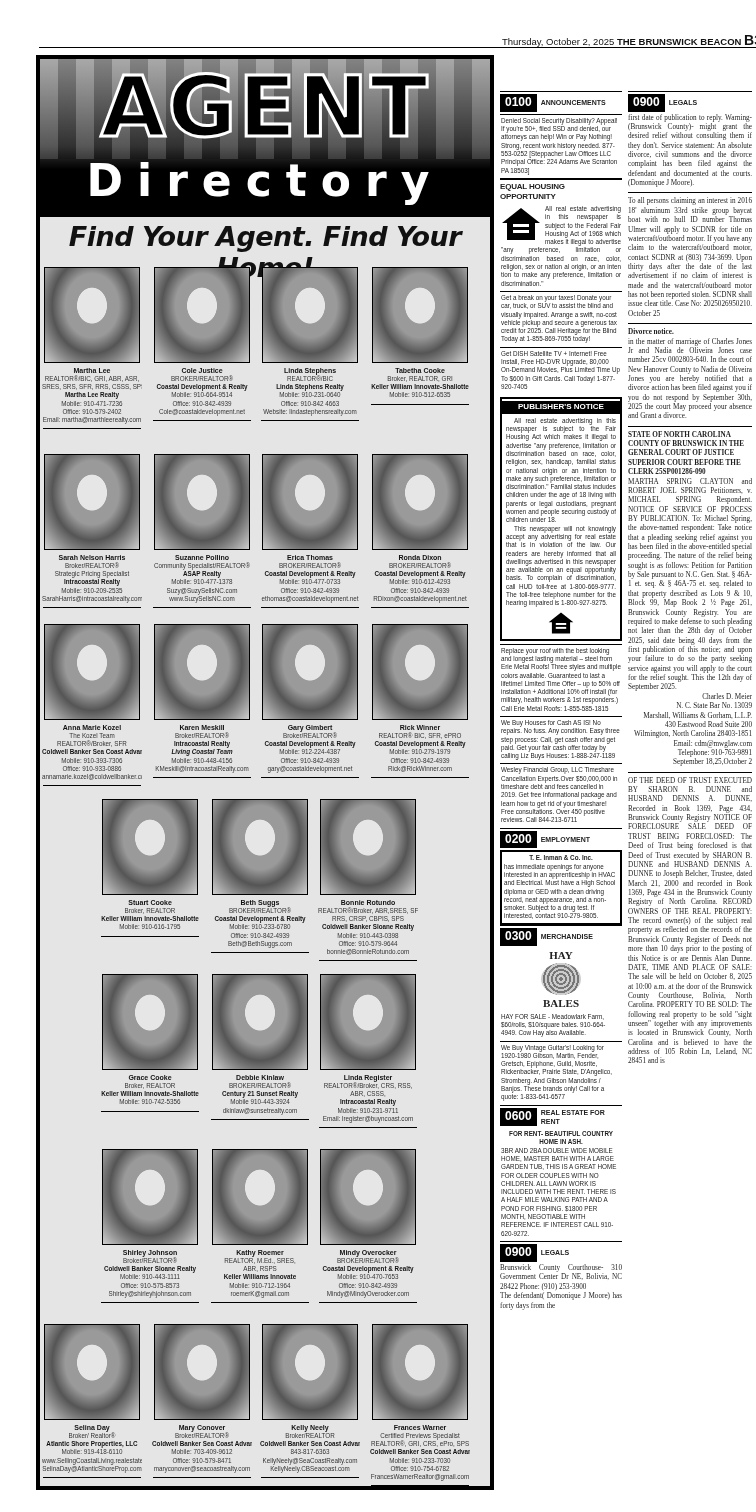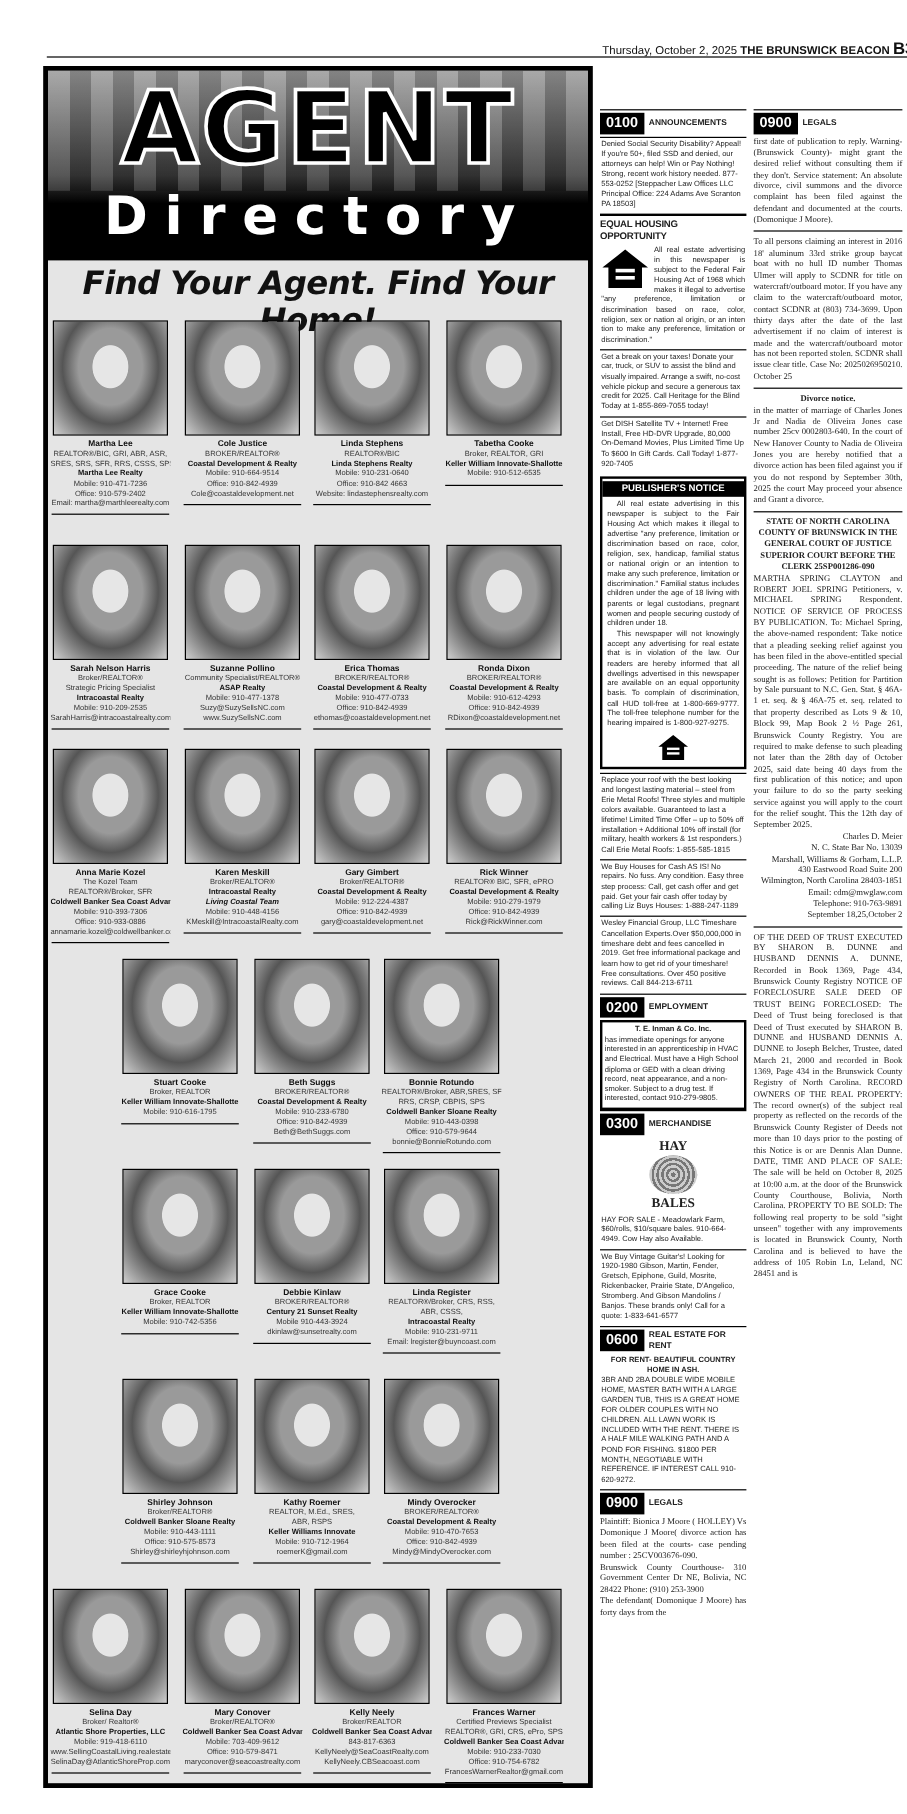--- a/index.html
+++ b/index.html
@@ -45,21 +45,21 @@
   .eho-title { font-weight: bold; font-size: 8px; letter-spacing: -.2px; border-top: 2px solid #000; padding-top: 2px; }
   .eho-icon { float: left; width: 40px; height: 34px; margin: 2px 4px 0 0; }
   .pub-notice { border: 2px solid #000; margin: 3px 0; padding: 2px 4px 4px; text-align: justify; }
   .pub-notice .hd { background: #000; color: #fff; text-align: center; font-weight: bold; font-size: 8px; margin: 0 -4px 3px; padding: 1px 0; }
   .pub-notice p { text-indent: 8px; }
   .boxed { border: 2px solid #000; padding: 2px; }
   .center-bold { text-align: center; font-weight: bold; }
   .hay { text-align: center; font-family: "Liberation Serif", serif; font-weight: bold; font-size: 11px; }
   .hay-ball { width: 40px; height: 32px; margin: 1px auto; border-radius: 50%; background: repeating-radial-gradient(circle, #777 0 2px, #ccc 2px 4px); }
   .legal { text-align: justify; }
-  .legal .ctr { text-align: center; font-weight: bold; }
+  .legal .ctr { text-align: left; font-weight: bold; }
   .legal .right { text-align: right; }
   .divider { border-top: 1px solid #000; margin: 4px 0; }
 </style>
 </head>
 <body>
 
 <div class="masthead">
   <div class="txt">
     <span>Thursday, October 2, 2025</span>
     <span class="pub">THE BRUNSWICK BEACON</span>
@@ -383,21 +383,20 @@
   <div class="ad" style="border-top:none">
     <div class="center-bold">FOR RENT- BEAUTIFUL COUNTRY HOME IN ASH.</div>
     <div>3BR AND 2BA DOUBLE WIDE MOBILE HOME, MASTER BATH WITH A LARGE GARDEN TUB, THIS IS A GREAT HOME FOR OLDER COUPLES WITH NO CHILDREN. ALL LAWN WORK IS INCLUDED WITH THE RENT. THERE IS A HALF MILE WALKING PATH AND A POND FOR FISHING. $1800 PER MONTH, NEGOTIABLE WITH REFERENCE. IF INTEREST CALL 910-620-9272.</div>
   </div>
 
   <div class="sect-head">
     <span class="sect-num">0900</span>
     <span class="sect-name">LEGALS</span>
   </div>
   <div class="legal" style="font-family:'Liberation Serif',serif;font-size:7.2px">
-    <div>Plaintiff: Bionica J Moore ( HOLLEY) Vs Domonique J Moore( divorce action has been filed at the courts- case pending number : 25CV003676-090.</div>
     <div>Brunswick County Courthouse- 310 Government Center Dr NE, Bolivia, NC 28422 Phone: (910) 253-3900</div>
     <div>The defendant( Domonique J Moore) has forty days from the</div>
   </div>
 </div>
 
 <div class="col col2 legal">
   <div class="sect-head">
     <span class="sect-num">0900</span>
     <span class="sect-name">LEGALS</span>
   </div>

